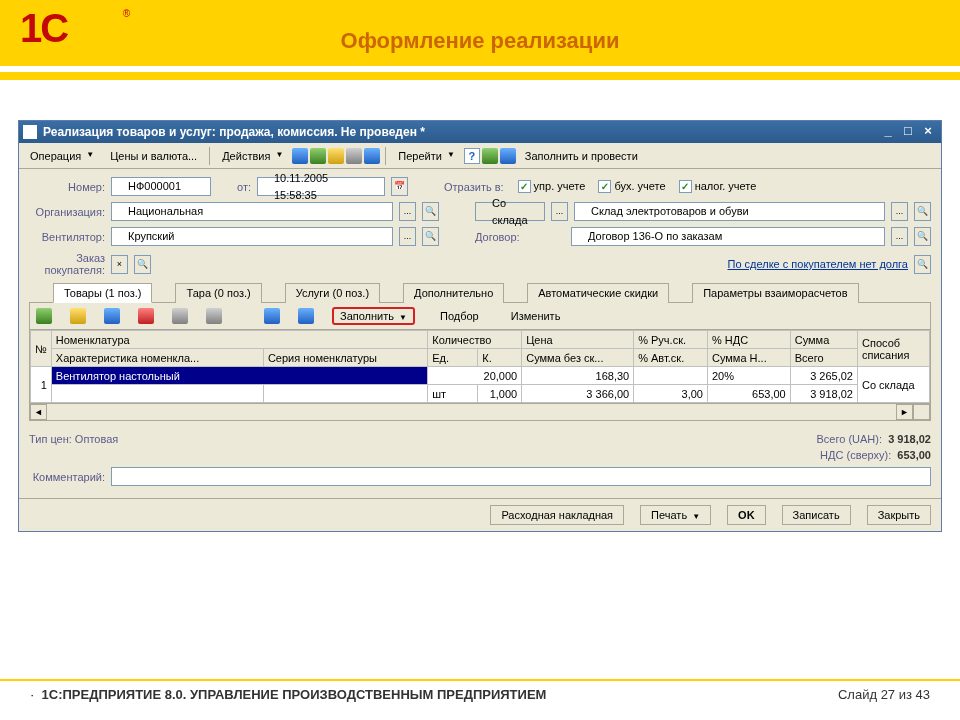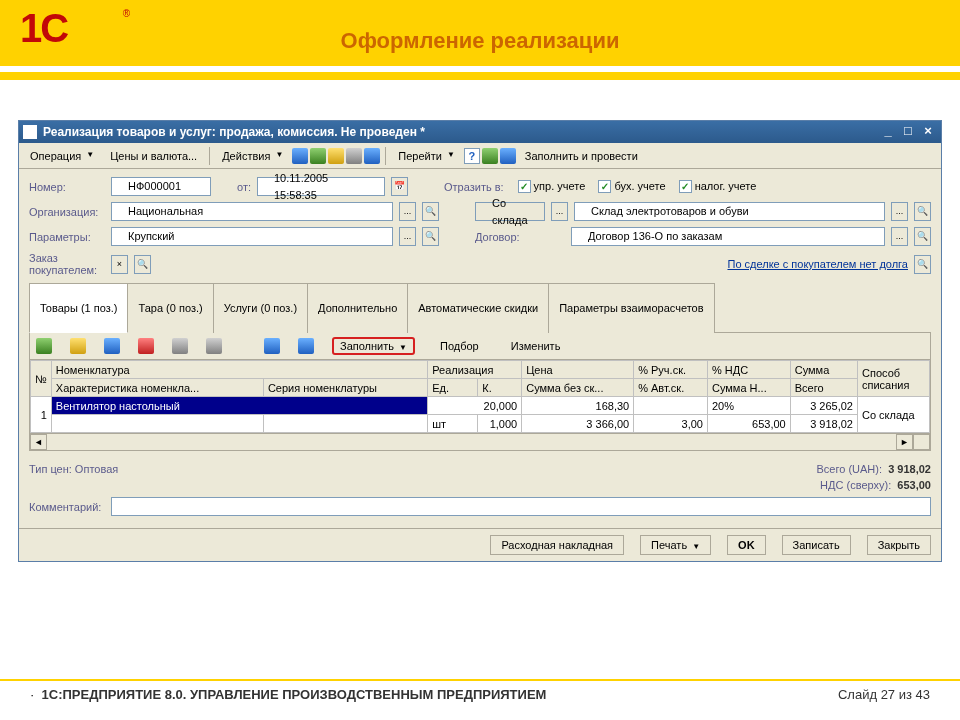--- a/index.html
+++ b/index.html
@@ -26,32 +26,32 @@
   .toolbar { background: #ece9d8; border-bottom: 1px solid #aca899; height: 26px; display: flex; align-items: center; padding: 0 4px; gap: 2px; }
   .tb-btn { padding: 2px 6px; border: 1px solid transparent; cursor: pointer; display: inline-flex; align-items: flex-start; gap: 3px; font-size: 11px; }
   .tb-sep { width: 1px; height: 18px; background: #aca899; margin: 0 3px; }
   .tb-icon { width: 16px; height: 16px; display: inline-block; }
   .caret { font-size: 8px; margin-left: 2px; }
   
   
   .form-area { padding: 8px 10px 6px 10px; background: #ece9d8; }
   .form-row { display: flex; align-items: center; margin-bottom: 6px; gap: 6px; }
   .form-label { color: #5a5a8c; font-size: 11px; }
-  .lbl-w1 { width: 76px; }
+  .lbl-w1 { width: 76px; text-align: right; }
   .lbl-w2 { width: 60px; }
   .input-field { background: #fff; border: 1px solid #7f9db9; height: 19px; padding: 0 16px; line-height: 17px; font-size: 11px; display: inline-flex; align-items: center; }
   .picker-btn { width: 17px; height: 19px; border: 1px solid #7f9db9; background: #ece9d8; font-size: 9px; text-align: center; line-height: 17px; cursor: pointer; display: inline-block; }
   .checkbox { width: 13px; height: 13px; border: 1px solid #7f9db9; background: #fff; display: inline-flex; align-items: center; justify-content: center; margin-right: 3px; vertical-align: middle; }
   .check { color: #228b22; font-weight: bold; font-size: 10px; }
   .chk-label { color: #000; font-size: 11px; margin-right: 10px; }
   .link-text { color: #003399; text-decoration: underline; cursor: pointer; font-size: 11px; }
   
   
   .tabs { display: flex; border-bottom: 1px solid #aca899; margin-top: 4px; }
-  .tab { padding: 18px 10px; border: 1px solid #aca899; border-bottom: none; margin-right: -1px; background: #ece9d8; cursor: pointer; font-size: 11px; position: relative; top: 1px; }
+  .tab { padding: 3px 10px; border: 1px solid #aca899; border-bottom: none; margin-right: -1px; background: #ece9d8; cursor: pointer; font-size: 11px; position: relative; top: 1px; margin-left: 24px; }
   .tab.active { background: #fff; border-bottom: 1px solid #fff; z-index: 1; }
   
   
   .table-toolbar { background: #ece9d8; padding: 4px 6px; display: flex; align-items: center; gap: 18px; border-left: 1px solid #aca899; border-right: 1px solid #aca899; }
   .mini-icon { width: 16px; height: 16px; cursor: pointer; display: inline-block; }
   .fill-btn { border: 2px solid #d62020; padding: 1px 6px; background: #ece9d8; cursor: pointer; font-size: 11px; border-radius: 3px; }
   
   
   .table-container { border: 1px solid #aca899; background: #fff; }
   .grid { width: 100%; border-collapse: collapse; font-size: 11px; }
@@ -167,33 +167,33 @@
       <span class="picker-btn">🔍</span>
       <span style="width:24px"></span>
       <span class="input-field" style="width:70px;background:#ece9d8">Со склада</span>
       <span class="picker-btn">...</span>
       <span class="input-field" style="flex:1">Склад электротоваров и обуви</span>
       <span class="picker-btn">...</span>
       <span class="picker-btn">🔍</span>
     </div>
 
     <div class="form-row">
-      <span class="form-label lbl-w1">Параметры:</span>
+      <span class="form-label lbl-w1">Вентилятор:</span>
       <span class="input-field" style="width:282px">Крупский</span>
       <span class="picker-btn">...</span>
       <span class="picker-btn">🔍</span>
       <span style="width:24px"></span>
       <span class="form-label lbl-w2" style="width:90px">Договор:</span>
       <span class="input-field" style="flex:1">Договор 136-О по заказам</span>
       <span class="picker-btn">...</span>
       <span class="picker-btn">🔍</span>
     </div>
 
     <div class="form-row">
-      <span class="form-label lbl-w1">Заказ покупателем:</span>
+      <span class="form-label lbl-w1">Заказ покупателя:</span>
       <span class="picker-btn">×</span>
       <span class="picker-btn">🔍</span>
       <span style="flex:1"></span>
       <span class="link-text">По сделке с покупателем нет долга</span>
       <span class="picker-btn">🔍</span>
     </div>
 
     <div class="tabs">
       <div class="tab active">Товары (1 поз.)</div>
       <div class="tab">Тара (0 поз.)</div>
@@ -217,21 +217,21 @@
       <span class="tb-btn">Подбор</span>
       <span class="tb-btn">Изменить</span>
     </div>
 
     <div class="table-container">
       <table class="grid">
         <tbody>
             <tr>
           <th rowspan="2" style="width:18px">№</th>
           <th colspan="2" style="width:290px">Номенклатура</th>
-          <th colspan="2">Реализация</th>
+          <th colspan="2">Количество</th>
           <th>Цена</th>
           <th>% Руч.ск.</th>
           <th>% НДС</th>
           <th>Сумма</th>
           <th rowspan="2" style="width:72px">Способ списания</th>
         </tr>
         <tr>
           <th>Характеристика номенкла...</th>
           <th>Серия номенклатуры</th>
           <th style="width:50px">Ед.</th>

